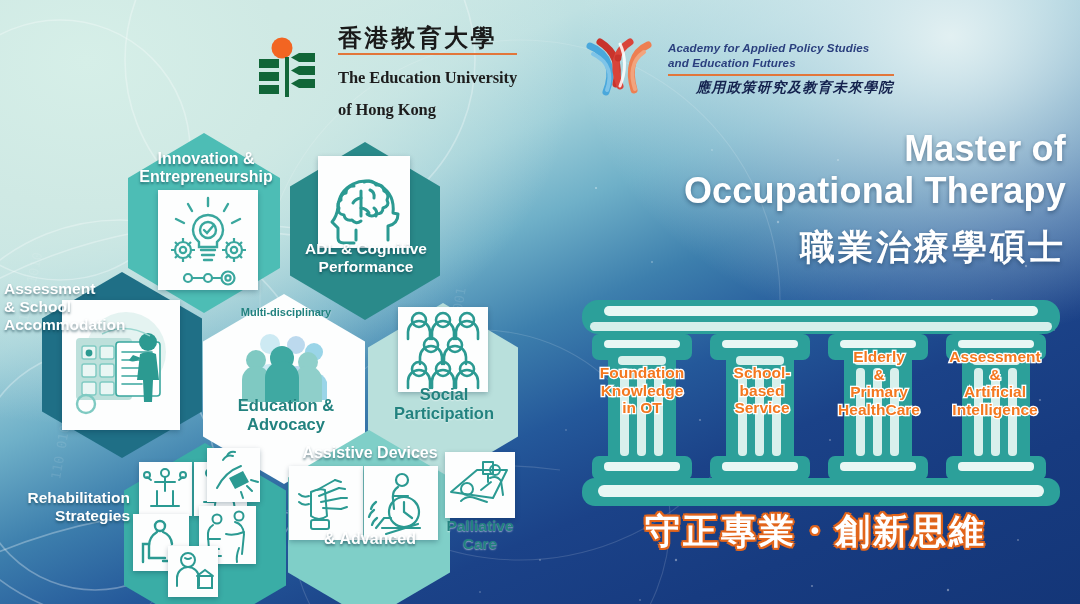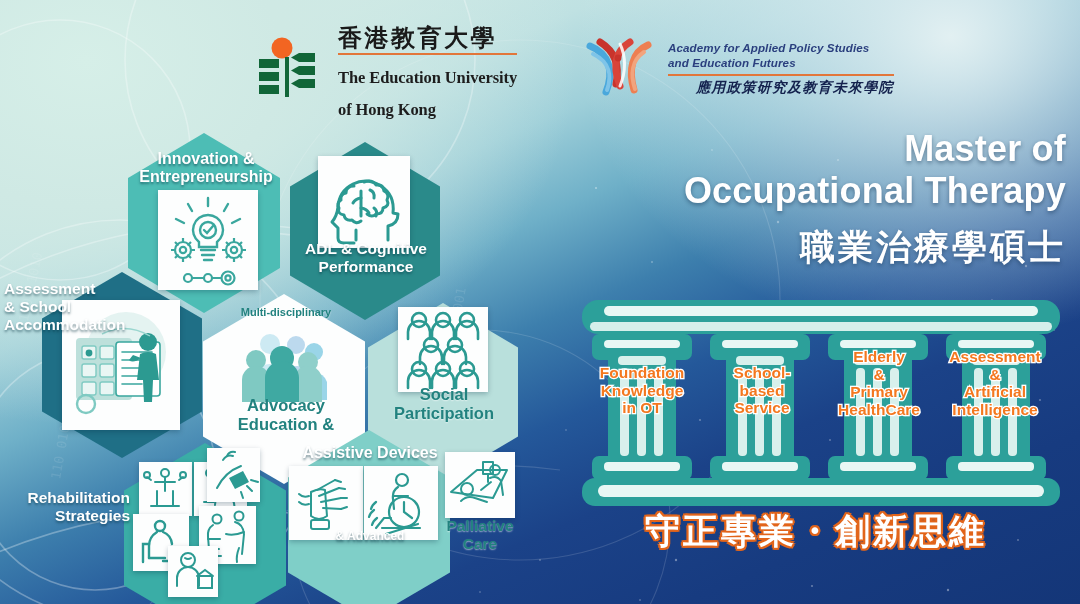--- a/index.html
+++ b/index.html
@@ -467,22 +467,22 @@
           <circle cx="72" cy="32" r="10"></circle>
             <path d="M58 72 v-22 a14 14 0 0 1 28 0 v22 z"></path>
         </g>
         <g fill="#3fa9a2">
           <circle cx="46" cy="28" r="12"></circle>
             <path d="M29 72 v-24 a17 17 0 0 1 34 0 v24 z"></path>
         </g>
       </svg>
     </div>
     <div class="hex-lbl lbl-teal" style="left:198px; top:396px; width:176px; font-size:16.5px;">
+      <div>Education &amp;</div>
       <div>Advocacy</div>
-      <div>Education &amp;</div>
     </div>
 
     <div class="hex" style="left:368px; top:303px; width:150px; height:178px; background:#b9e0dc;"></div>
     <div class="hex-card" style="left:398px; top:307px; width:90px; height:85px;">
       <svg viewBox="0 0 90 85" width="90" height="85">
         <g fill="none" stroke="#2b9a92" stroke-width="2.6" stroke-linecap="round">
           <circle cx="21" cy="13" r="7"></circle>
             <path d="M10 32 v-7 a11 11 0 0 1 22 0 v7"></path>
           <circle cx="45" cy="13" r="7"></circle>
             <path d="M34 32 v-7 a11 11 0 0 1 22 0 v7"></path>
@@ -614,21 +614,21 @@
           <path d="M30 30 h14"></path>
           <circle cx="40" cy="46" r="15"></circle>
           <path d="M40 36 v10 l8 6"></path>
           <path d="M27 52 h-7 l-8 10"></path>
           <path d="M12 36 q-4 3 -5 7 M10 44 q-4 3 -5 7 M13 52 q-4 3 -5 7"></path>
           <path d="M18 62 h38"></path>
           <path d="M22 68 l32 -10"></path>
         </g>
       </svg>
     </div>
-    <div class="hex-lbl lbl-white" style="left:282px; top:530px; width:176px; font-size:12px;">
+    <div class="hex-lbl lbl-white" style="left:282px; top:530px; width:176px; font-size:16px;">
       <div>&amp; Advanced</div>
     </div>
 
     <div class="hex-card" style="left:445px; top:452px; width:70px; height:66px;">
       <svg viewBox="0 0 70 66" width="70" height="66">
         <g fill="none" stroke="#2b9a92" stroke-width="2" stroke-linecap="round" stroke-linejoin="round">
           <path d="M6 40 l26 -22 h30 l-14 28 z"></path>
           <circle cx="22" cy="37" r="6"></circle>
           <path d="M16 49 q6 -6 14 -3 l12 4"></path>
           <circle cx="50" cy="18" r="5"></circle>

